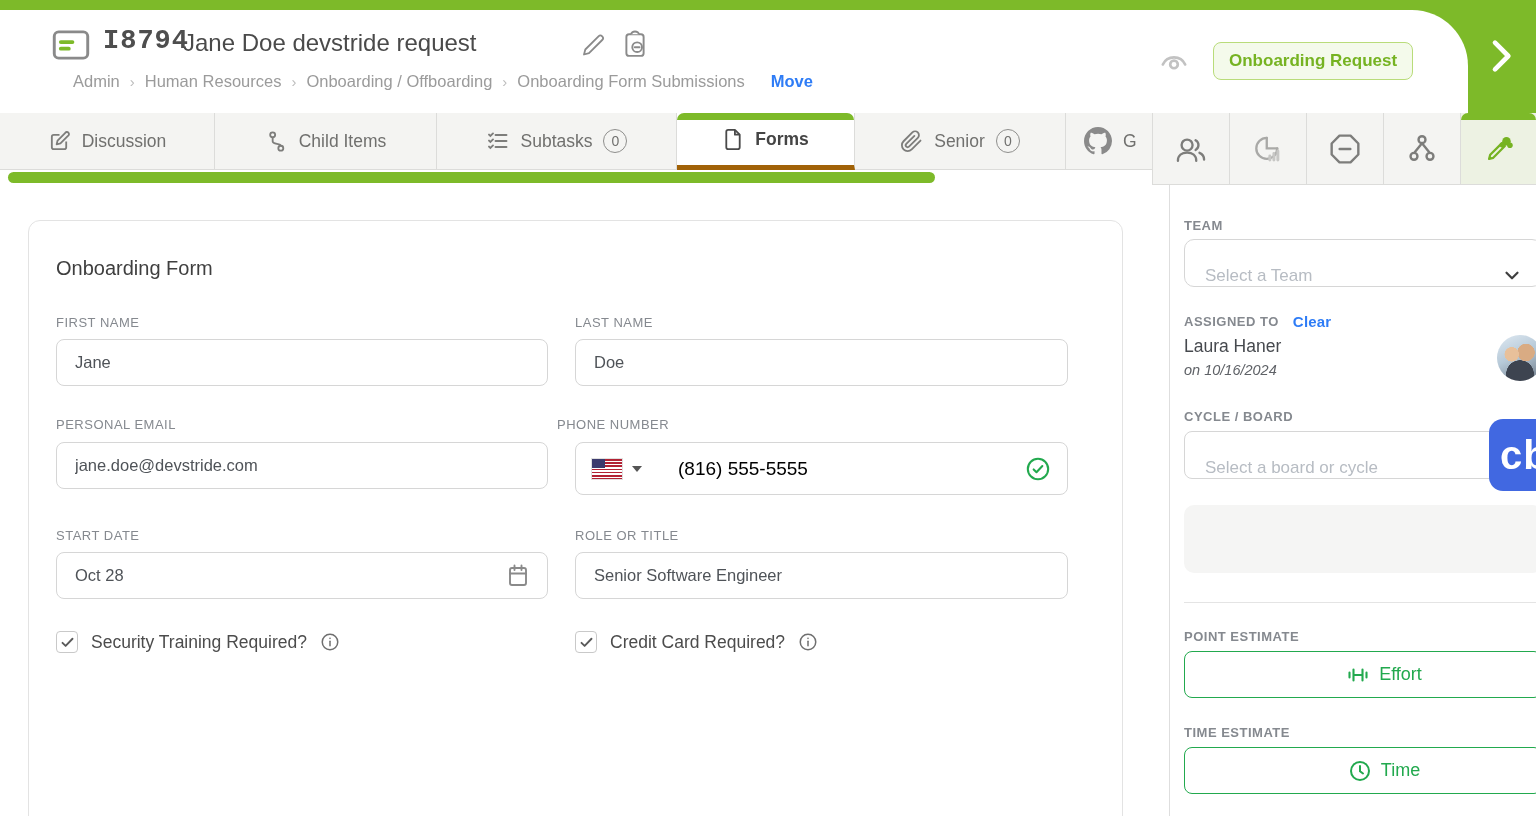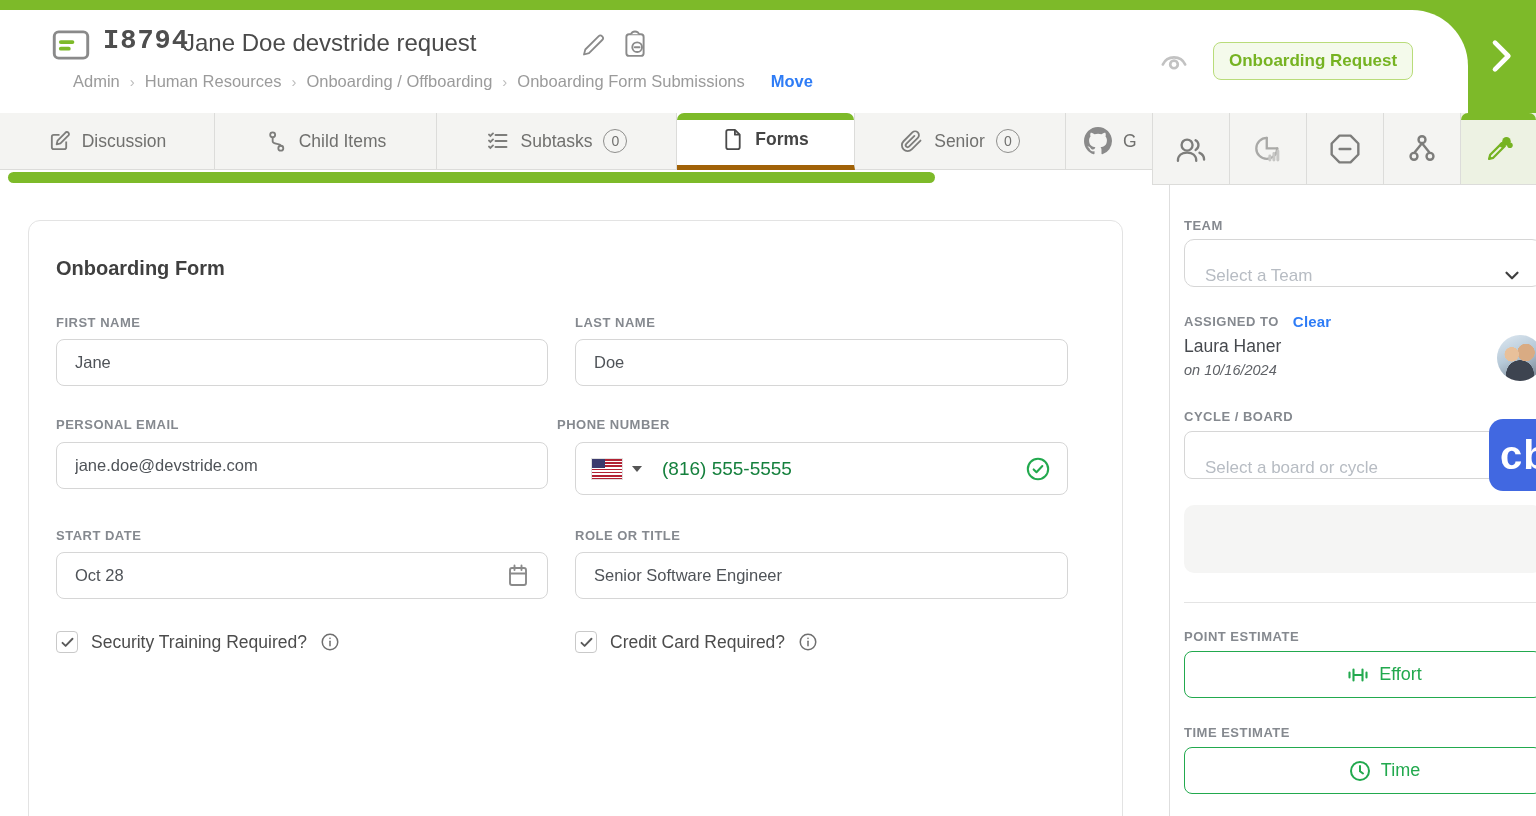--- a/index.html
+++ b/index.html
@@ -51,37 +51,37 @@
   .icon-tab:last-child { width:76px; background:#edf2e3; }
   .icon-tab.active .green-cap { position:absolute; left:0; top:0; width:100%; height:7px;
                                 background:#7dba29; border-radius:7px 7px 0 0; }
 
   .progress-bar { position:absolute; left:8px; top:172px; width:927px; height:11px;
                   background:#7dba29; border-radius:6px; }
 
   
   .form-card { position:absolute; left:28px; top:220px; width:1095px; height:700px;
                background:#fff; border:1px solid #e3e3e3; border-radius:12px; }
-  .form-heading { position:absolute; left:27px; top:36px; font-size:20px; font-weight:bold; color:#3f3f3f; }
-  .field-label { position:absolute; font-size:13px; font-weight:bold; color:#85898f; letter-spacing:.5px; }
+  .form-heading { position:absolute; left:27px; top:36px; font-size:20px; font-weight:normal; color:#3f3f3f; }
+  .field-label { position:absolute; font-size:13px; font-weight:normal; color:#85898f; letter-spacing:.5px; }
   .text-input { position:absolute; width:492px; height:47px; border:1px solid #d6d6d6; border-radius:8px;
                 padding:16px 18px; font-size:16.5px; color:#4f5358; background:#fff;
                 font-family:"Liberation Sans", sans-serif; outline:none; }
   .text-input::placeholder { color:#b7bcc3; }
 
   .phone-field { position:absolute; left:546px; top:221px; width:493px; height:53px;
                  border:1px solid #d6d6d6; border-radius:8px; background:#fff;
                  display:flex; align-items:center; padding:0 16px; }
   .flag-us { width:30px; height:20px; position:relative; flex:0 0 auto; cursor:pointer;
              background:repeating-linear-gradient(180deg,#b22234 0 1.6px,#fff 1.6px 3.2px);
              box-shadow:0 0 0 1px #e0e0e0; }
   .flag-us::after { content:""; position:absolute; left:0; top:0; width:13px; height:9.5px; background:#3c3b6e; }
   .flag-caret { width:0; height:0; border-left:5px solid transparent; border-right:5px solid transparent;
                 border-top:6px solid #555; margin-left:10px; cursor:pointer; }
-  .phone-value { margin-left:20px; font-size:19px; color:#15803d; flex:1 1 auto;
+  .phone-value { margin-left:36px; font-size:19px; color:#000000; flex:1 1 auto;
                  border:none; outline:none; font-family:"Liberation Sans", sans-serif; min-width:0; }
   .phone-check { flex:0 0 auto; width:26px; height:26px; }
 
   .date-cal-icon { position:absolute; width:24px; height:25px; }
 
   .checkbox-row { position:absolute; display:flex; align-items:center; gap:13px; }
   .checkbox { width:22px; height:22px; background:#fff; border:1px solid #c9c9c9; border-radius:4px;
               display:flex; align-items:center; justify-content:center; cursor:pointer; }
   .checkbox-label { font-size:17.5px; color:#4c4c4c; }
   .info-icon { width:20px; height:20px; }

